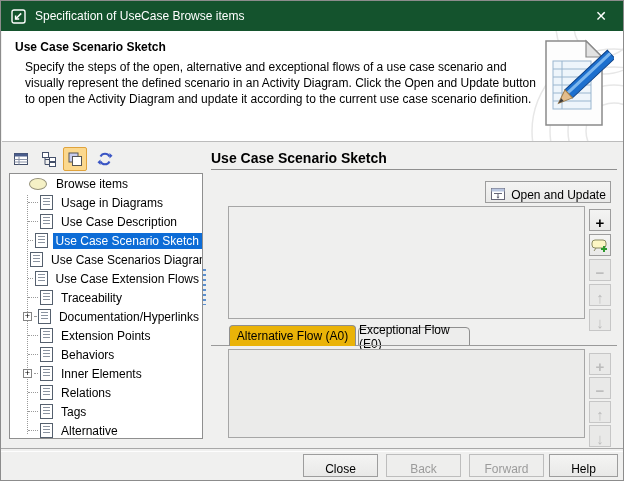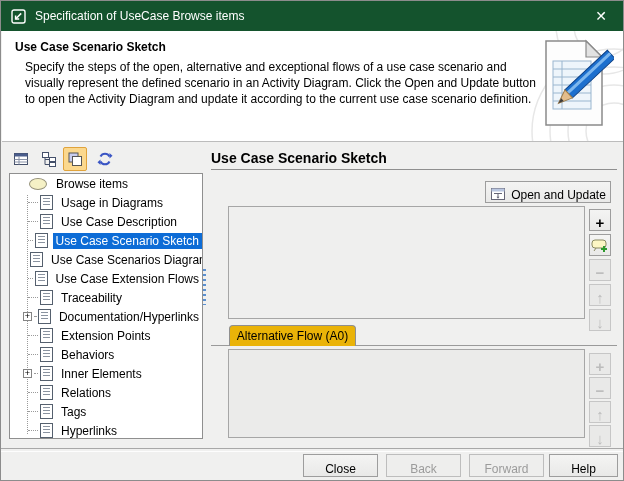--- a/index.html
+++ b/index.html
@@ -190,20 +190,21 @@
     <span>−</span>
   </div>
   <div class="gbtn sq dis" style="top:283px">
     <span>↑</span>
   </div>
   <div class="gbtn sq dis" style="top:308px">
     <span>↓</span>
   </div>
 
   <div class="tab tab1">Alternative Flow (A0)</div>
+  <div class="tab tab2">Exceptional Flow (E0)</div>
   <div class="tabline"></div>
 
   <div class="listpanel lp2"></div>
   <div class="gbtn sq dis" style="top:352px">
     <span>+</span>
   </div>
   <div class="gbtn sq dis" style="top:376px">
     <span>−</span>
   </div>
   <div class="gbtn sq dis" style="top:400px">
@@ -277,21 +278,21 @@
         <span class="tlabel">Relations</span>
       </div>
     <div class="trow">
         <span class="stub"></span>
         <span class="doc"></span>
         <span class="tlabel">Tags</span>
       </div>
     <div class="trow">
         <span class="stub"></span>
         <span class="doc"></span>
-        <span class="tlabel">Hyperlinks</span>
+        <span class="tlabel">Alternative</span>
       </div>
   </div>
   <div class="splitter"></div>
 
   <div class="footsep"></div>
   <div class="gbtn fbtn" style="left:302px;width:75px">Close</div>
   <div class="gbtn fbtn dis ak" style="left:385px;width:75px">Back</div>
   <div class="gbtn fbtn dis ak" style="left:468px;width:75px">Forward</div>
   <div class="gbtn fbtn" style="left:548px;width:69px">Help</div>
 

